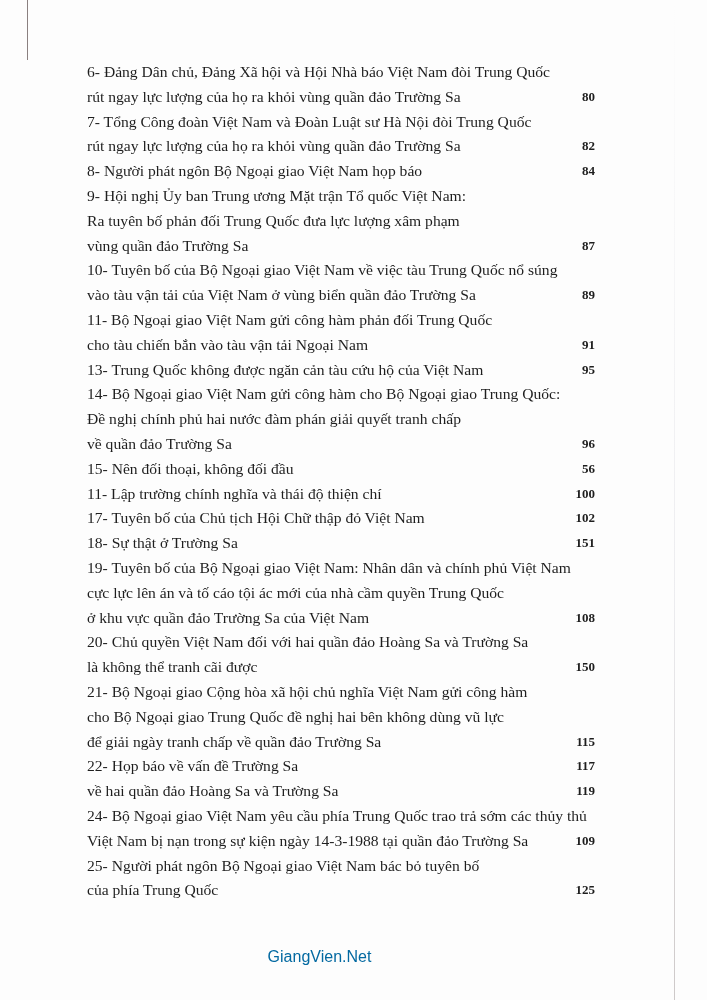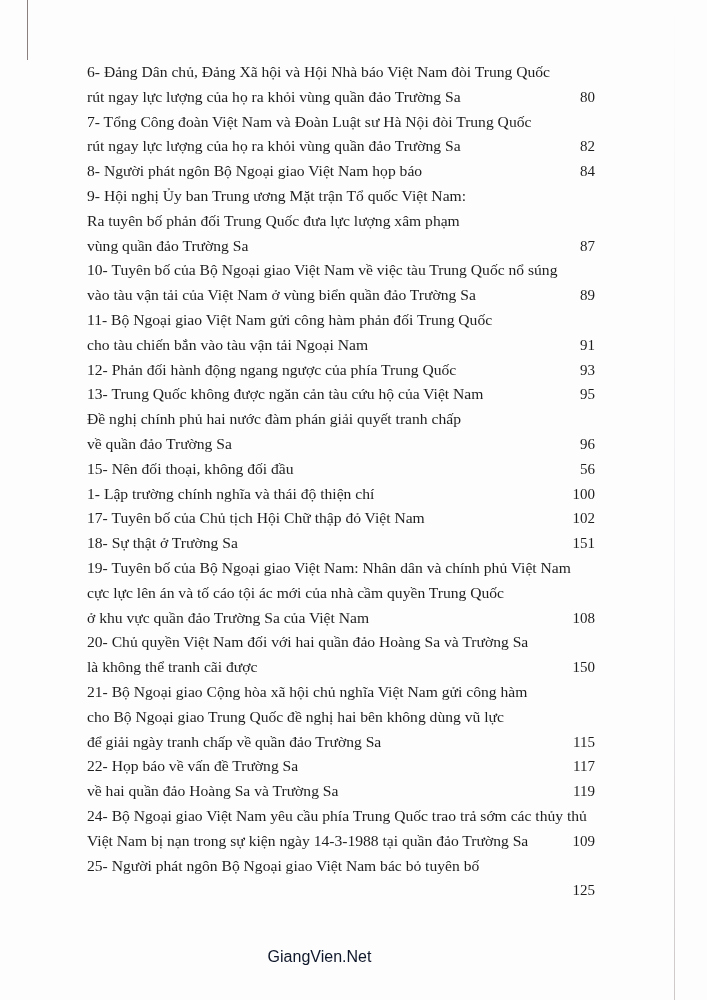--- a/index.html
+++ b/index.html
@@ -19,26 +19,26 @@
   }
   .toc {
     position:absolute; left:87px; top:60px; width:520px;
   }
   .line {
     position:relative; height:24.8px; line-height:24.8px;
     font-size:15.6px; white-space:nowrap;
   }
   .line .txt { position:absolute; left:0; top:0; }
   .line .pg {
-    position:absolute; right:12px; top:0; font-weight:normal; font-size:15px;
+    position:absolute; right:12px; top:0; font-weight:bold; font-size:13px;
   }
   .watermark {
     position:absolute; left:0; width:639px; top:948px; text-align:center;
     font-family:"Liberation Sans","DejaVu Sans",sans-serif;
-    font-size:16px; color:#0f172a;
+    font-size:16px; color:#0369a1;
   }
 </style>
 </head>
 <body>
 
 <div class="page-edge-left"></div>
 <div class="page-edge-right"></div>
 
 <div class="toc" id="toc">
     <div class="line">
@@ -77,40 +77,39 @@
       <span class="pg">89</span>
     </div>
     <div class="line">
       <span class="txt">11- Bộ Ngoại giao Việt Nam gửi công hàm phản đối Trung Quốc</span>
     </div>
     <div class="line">
       <span class="txt">cho tàu chiến bắn vào tàu vận tải Ngoại Nam</span>
       <span class="pg">91</span>
     </div>
     <div class="line">
-      <span class="txt">12- Phản đối hành động ngang ngược của phía Trung Quốc</span>
-      <span class="pg">93</span>
+      <span class="txt">13- Trung Quốc không được ngăn cản tàu cứu hộ của Việt Nam</span>
+      <span class="pg">95</span>
     </div>
     <div class="line">
-      <span class="txt">13- Trung Quốc không được ngăn cản tàu cứu hộ của Việt Nam</span>
-      <span class="pg">95</span>
+      <span class="txt">14- Bộ Ngoại giao Việt Nam gửi công hàm cho Bộ Ngoại giao Trung Quốc:</span>
     </div>
     <div class="line">
       <span class="txt">Đề nghị chính phủ hai nước đàm phán giải quyết tranh chấp</span>
     </div>
     <div class="line">
       <span class="txt">về quần đảo Trường Sa</span>
       <span class="pg">96</span>
     </div>
     <div class="line">
       <span class="txt">15- Nên đối thoại, không đối đầu</span>
       <span class="pg">56</span>
     </div>
     <div class="line">
-      <span class="txt">1- Lập trường chính nghĩa và thái độ thiện chí</span>
+      <span class="txt">11- Lập trường chính nghĩa và thái độ thiện chí</span>
       <span class="pg">100</span>
     </div>
     <div class="line">
       <span class="txt">17- Tuyên bố của Chủ tịch Hội Chữ thập đỏ Việt Nam</span>
       <span class="pg">102</span>
     </div>
     <div class="line">
       <span class="txt">18- Sự thật ở Trường Sa</span>
       <span class="pg">151</span>
     </div>
@@ -153,17 +152,18 @@
       <span class="txt">24- Bộ Ngoại giao Việt Nam yêu cầu phía Trung Quốc trao trả sớm các thủy thủ</span>
     </div>
     <div class="line">
       <span class="txt">Việt Nam bị nạn trong sự kiện ngày 14-3-1988 tại quần đảo Trường Sa</span>
       <span class="pg">109</span>
     </div>
     <div class="line">
       <span class="txt">25- Người phát ngôn Bộ Ngoại giao Việt Nam bác bỏ tuyên bố</span>
     </div>
     <div class="line">
+      <span class="txt">của phía Trung Quốc</span>
       <span class="pg">125</span>
     </div>
   </div>
 
 <div class="watermark">GiangVien.Net</div>
 
 </body></html>

